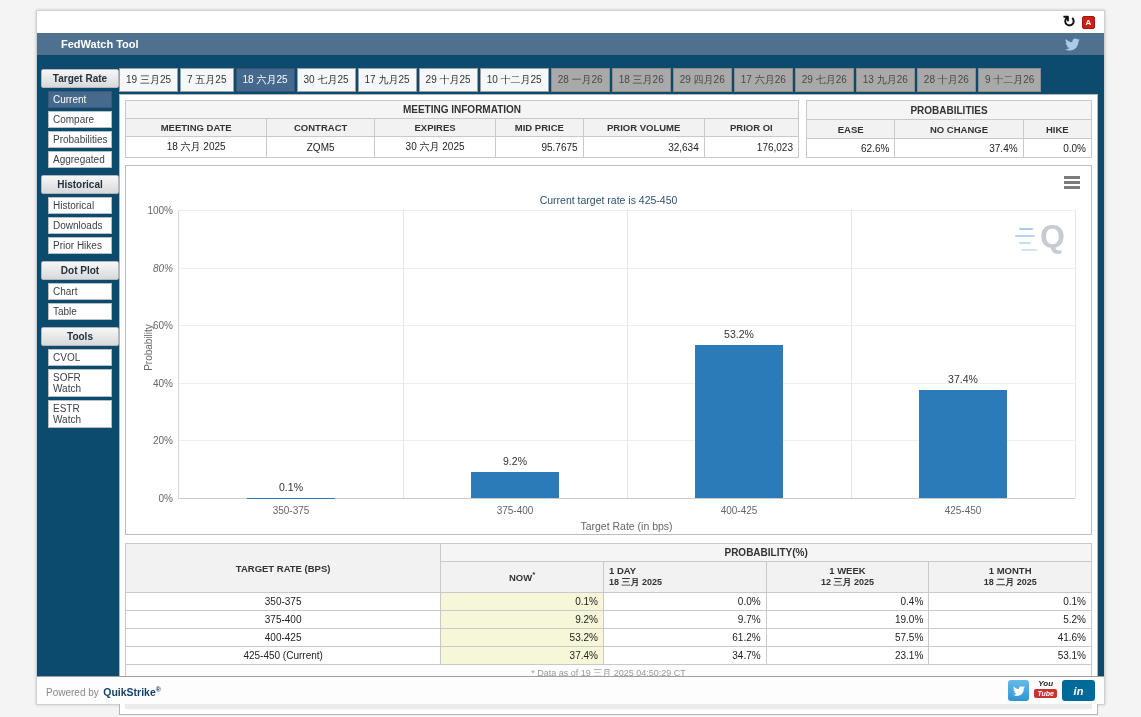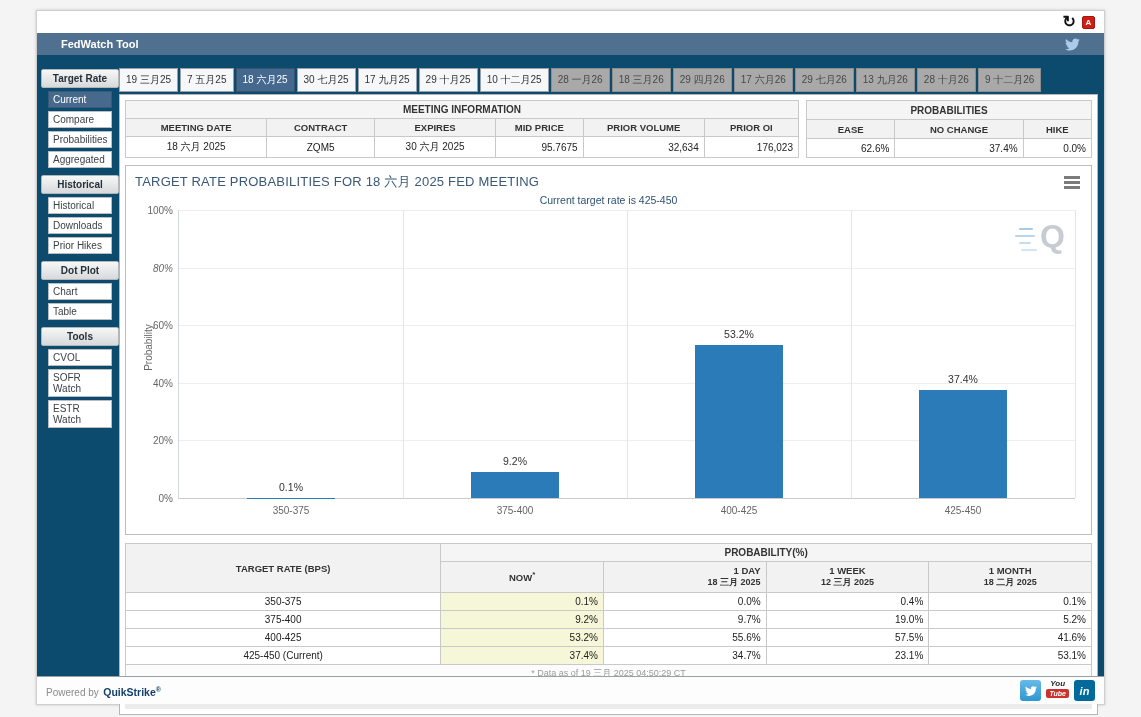--- a/index.html
+++ b/index.html
@@ -67,21 +67,21 @@
   
   .appfooter{position:absolute;bottom:0;left:0;right:0;height:28px;border-top:1px solid #9aa0a5;display:flex;align-items:center;justify-content:space-between;padding:0 9px;background:#fdfdfd;box-sizing:border-box;}
   .pwd{font-size:10px;color:#8a8a8a;}
   .brand{color:#14406b;font-weight:bold;font-size:10.5px;cursor:pointer;}
   .brand sup{font-size:7px;}
   .social{display:flex;gap:5px;align-items:flex-start;font-style:italic;}
   .tw{width:21px;height:21px;border-radius:3px;background:linear-gradient(#67bae8,#2e96cf);display:flex;align-items:center;justify-content:center;cursor:pointer;}
   .yt{display:flex;flex-direction:column;align-items:center;line-height:1;cursor:pointer;}
   .yt .you{color:#232323;font-size:8px;font-weight:bold;}
   .yt .tube{background:#cb322c;color:#fff;font-size:7px;font-weight:bold;border-radius:2px;padding:1px 3px;margin-top:1px;}
-  .li{width:21px;height:21px;border-radius:3px;background:#006b9a;color:#fff;font-weight:bold;font-size:11px;display:flex;align-items:center;justify-content:center;cursor:pointer;}
+  .li{width:33px;height:21px;border-radius:3px;background:#006b9a;color:#fff;font-weight:bold;font-size:11px;display:flex;align-items:center;justify-content:center;cursor:pointer;}
 </style>
 </head>
 <body>
 
 <div class="frame">
 
   <div class="topstrip">
     <span class="refresh">↻</span>
     <span class="pdficon">A</span>
   </div>
@@ -170,21 +170,20 @@
                 <tr>
                   <td class="r">62.6%</td>
                   <td class="r">37.4%</td>
                   <td class="r">0.0%</td>
                 </tr>
               </tbody>
             </table>
         </div>
 
         <div class="chart-panel">
-          <div class="chart-title">TARGET RATE PROBABILITIES FOR 18 六月 2025 FED MEETING</div>
           <div class="chart-subtitle">Current target rate is 425-450</div>
           <div class="hamburger">
               <i></i>
               <i></i>
               <i></i>
             </div>
           <div class="ylab">Probability</div>
           <div class="plot">
             <div class="watermark">
               <span class="wm-dashes"><i class="wm-d1"></i><i class="wm-d2"></i><i class="wm-d3"></i><i class="wm-d4"></i></span>
@@ -219,52 +218,53 @@
                 <div class="bar" style="height: 53.2%; background: rgb(43, 123, 185);"></div>
                 <div class="bar-label" style="bottom: calc(53.2% + 5px);">53.2%</div>
                 <div class="xtick">400-425</div>
               </div>
               <div class="slot" style="left: 75%; width: 25%;">
                 <div class="bar" style="height: 37.4%; background: rgb(43, 123, 185);"></div>
                 <div class="bar-label" style="bottom: calc(37.4% + 5px);">37.4%</div>
                 <div class="xtick">425-450</div>
               </div>
             </div>
+          <div class="xlab">Target Rate (in bps)</div>
         </div>
 
         <table class="tbl bottom">
             <tbody>
               <tr>
                 <th rowspan="2" style="width: 31.5%; text-align: center;">TARGET RATE (BPS)</th>
                 <th class="grouphead" colspan="4">PROBABILITY(%)</th>
               </tr>
               <tr>
                 <th style="width: 12%; text-align: center;"><span>NOW</span><sup>*</sup></th>
-                <th style="width: 19%; text-align: right;"><span>1 DAY</span><div class="subdate">18 三月 2025</div></th>
+                <th style="width: 19%; text-align: left;"><span>1 DAY</span><div class="subdate">18 三月 2025</div></th>
                 <th style="width: 18.5%; text-align: center;"><span>1 WEEK</span><div class="subdate">12 三月 2025</div></th>
                 <th style="width: 19%; text-align: center;"><span>1 MONTH</span><div class="subdate">18 二月 2025</div></th>
               </tr>
               <tr>
                 <td class="c">350-375</td>
                 <td class="r now-cell">0.1%</td>
                 <td class="r">0.0%</td>
                 <td class="r">0.4%</td>
                 <td class="r">0.1%</td>
               </tr>
               <tr>
                 <td class="c">375-400</td>
                 <td class="r now-cell">9.2%</td>
                 <td class="r">9.7%</td>
                 <td class="r">19.0%</td>
                 <td class="r">5.2%</td>
               </tr>
               <tr>
                 <td class="c">400-425</td>
                 <td class="r now-cell">53.2%</td>
-                <td class="r">55.6%</td>
+                <td class="r">61.2%</td>
                 <td class="r">57.5%</td>
                 <td class="r">41.6%</td>
               </tr>
               <tr>
                 <td class="c">425-450 (Current)</td>
                 <td class="r now-cell">37.4%</td>
                 <td class="r">34.7%</td>
                 <td class="r">23.1%</td>
                 <td class="r">53.1%</td>
               </tr>

